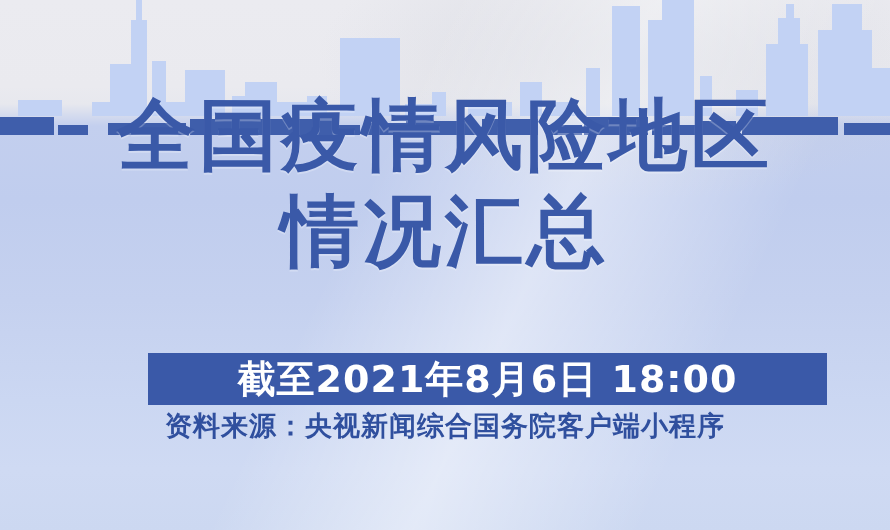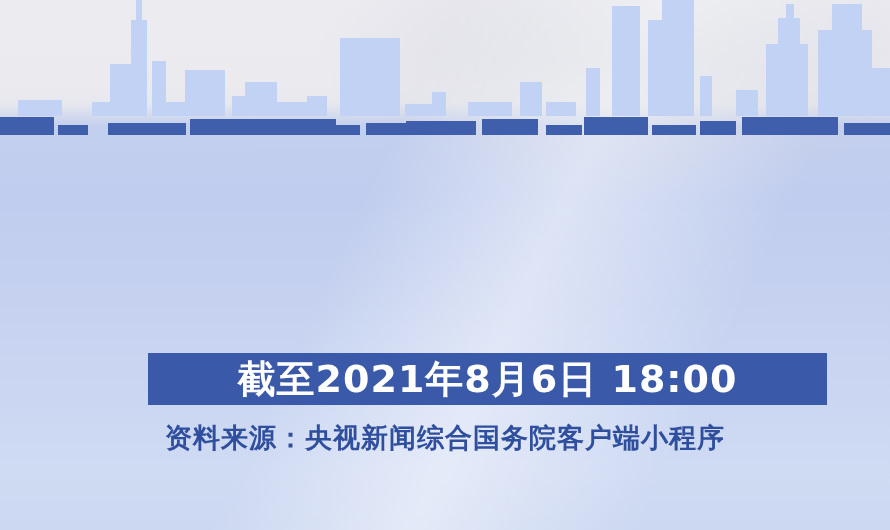--- a/index.html
+++ b/index.html
@@ -75,21 +75,21 @@
   .banner-text{
     color:#ffffff;
     font-size:38px;
     font-weight:bold;
     letter-spacing:1px;
     white-space:nowrap;
   }
 
   
   .source{
-    position:absolute;left:0;top:420px;width:890px;
+    position:absolute;left:0;top:408px;width:890px;
     text-align:center;
     color:#2f4f9e;
     font-size:27px;
     font-weight:bold;
     letter-spacing:1px;
     white-space:nowrap;
   }
 </style>
 </head>
 <body>
@@ -139,20 +139,24 @@
       <div class="bld dk" style="left: 406px; width: 70px; height: 14px;"></div>
       <div class="bld dk" style="left: 482px; width: 56px; height: 16px;"></div>
       <div class="bld dk" style="left: 546px; width: 36px; height: 10px;"></div>
       <div class="bld dk" style="left: 584px; width: 64px; height: 18px;"></div>
       <div class="bld dk" style="left: 652px; width: 44px; height: 10px;"></div>
       <div class="bld dk" style="left: 700px; width: 36px; height: 14px;"></div>
       <div class="bld dk" style="left: 742px; width: 96px; height: 18px;"></div>
       <div class="bld dk" style="left: 844px; width: 52px; height: 12px;"></div>
     </div>
 
+  <div class="titles">
+    <span class="title-line l1">全国疫情风险地区</span>
+    <span class="title-line l2">情况汇总</span>
+  </div>
 
   <div class="banner">
     <span class="banner-text">截至2021年8月6日 18:00</span>
   </div>
 
   <div class="source">资料来源：央视新闻综合国务院客户端小程序</div>
 
 </div>
 
 </body></html>

